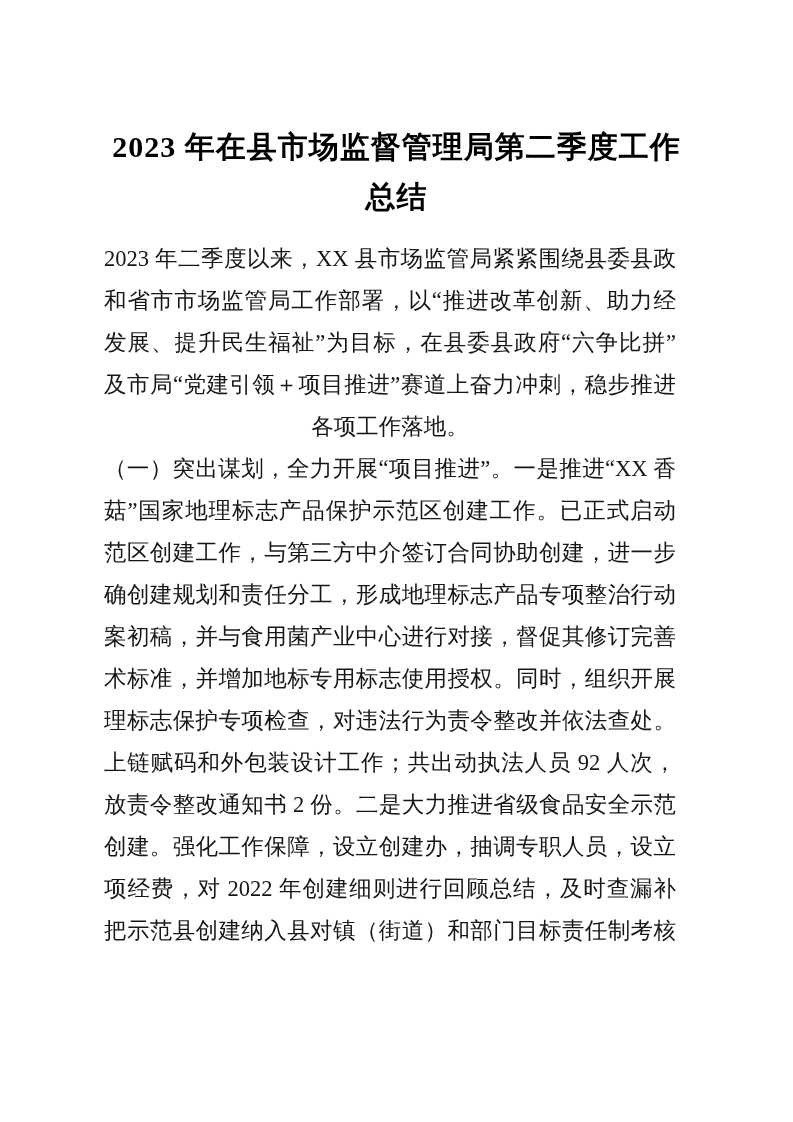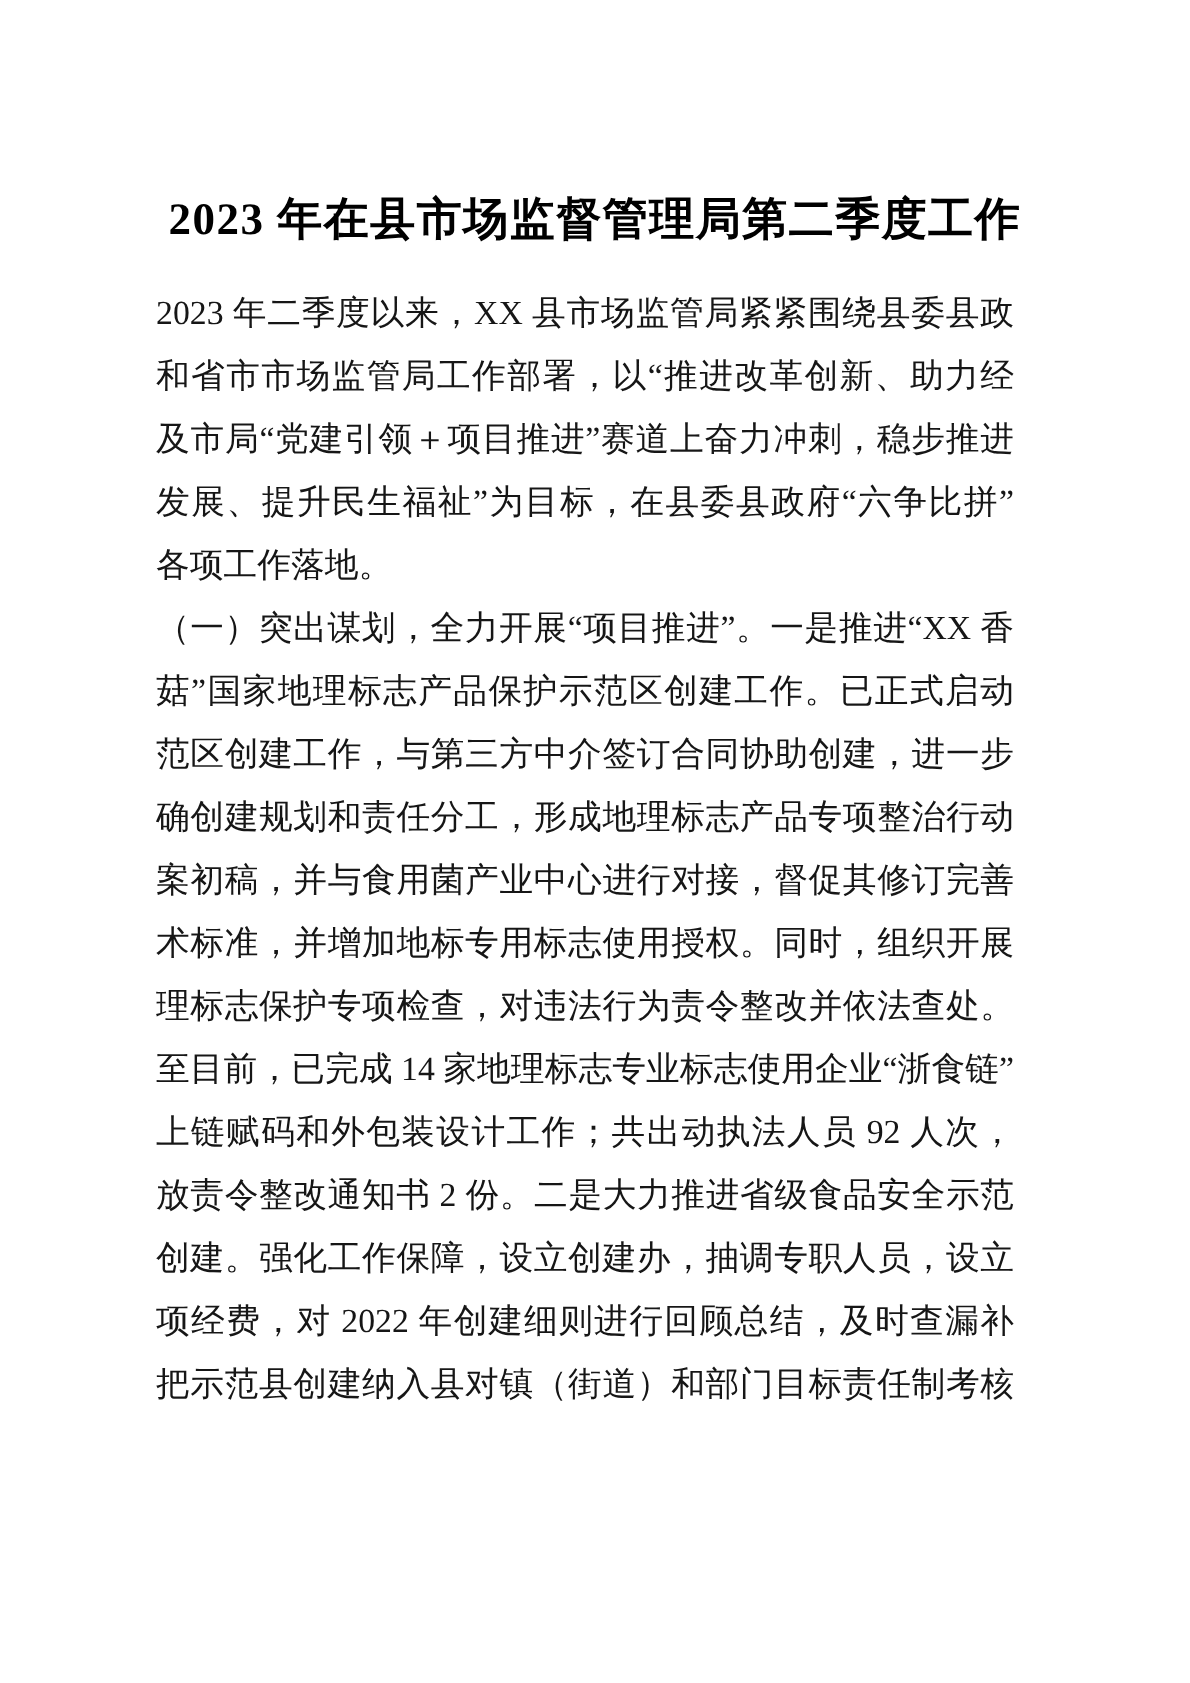--- a/index.html
+++ b/index.html
@@ -38,43 +38,43 @@
     color: #161616;
   }
   .line.justify {
     white-space: normal;
     text-align: justify;
     text-align-last: justify;
     text-justify: inter-character;
     overflow: hidden;
   }
   .line.left {
-    text-align: left;
+    text-align: center;
   }
 </style>
 </head>
 <body>
 
 <div class="page">
   <div class="doc-title">
     <div>2023 年在县市场监督管理局第二季度工作</div>
+    <div>总结</div>
   </div>
   <div class="body-text" id="body-text">
       <div class="line justify">2023 年二季度以来，XX 县市场监管局紧紧围绕县委县政府</div>
       <div class="line justify">和省市市场监管局工作部署，以“推进改革创新、助力经济</div>
+      <div class="line justify">发展、提升民生福祉”为目标，在县委县政府“六争比拼”</div>
       <div class="line justify">及市局“党建引领＋项目推进”赛道上奋力冲刺，稳步推进</div>
-      <div class="line justify">发展、提升民生福祉”为目标，在县委县政府“六争比拼”</div>
       <div class="line left">各项工作落地。</div>
       <div class="line justify">（一）突出谋划，全力开展“项目推进”。一是推进“XX 香</div>
       <div class="line justify">菇”国家地理标志产品保护示范区创建工作。已正式启动示</div>
       <div class="line justify">范区创建工作，与第三方中介签订合同协助创建，进一步明</div>
       <div class="line justify">确创建规划和责任分工，形成地理标志产品专项整治行动方</div>
       <div class="line justify">案初稿，并与食用菌产业中心进行对接，督促其修订完善技</div>
       <div class="line justify">术标准，并增加地标专用标志使用授权。同时，组织开展地</div>
       <div class="line justify">理标志保护专项检查，对违法行为责令整改并依法查处。截</div>
-      <div class="line justify">至目前，已完成 14 家地理标志专业标志使用企业“浙食链”</div>
       <div class="line justify">上链赋码和外包装设计工作；共出动执法人员 92 人次，发</div>
       <div class="line justify">放责令整改通知书 2 份。二是大力推进省级食品安全示范县</div>
       <div class="line justify">创建。强化工作保障，设立创建办，抽调专职人员，设立专</div>
       <div class="line justify">项经费，对 2022 年创建细则进行回顾总结，及时查漏补缺，</div>
       <div class="line justify">把示范县创建纳入县对镇（街道）和部门目标责任制考核体</div>
     </div>
 </div>
 
 </body></html>

